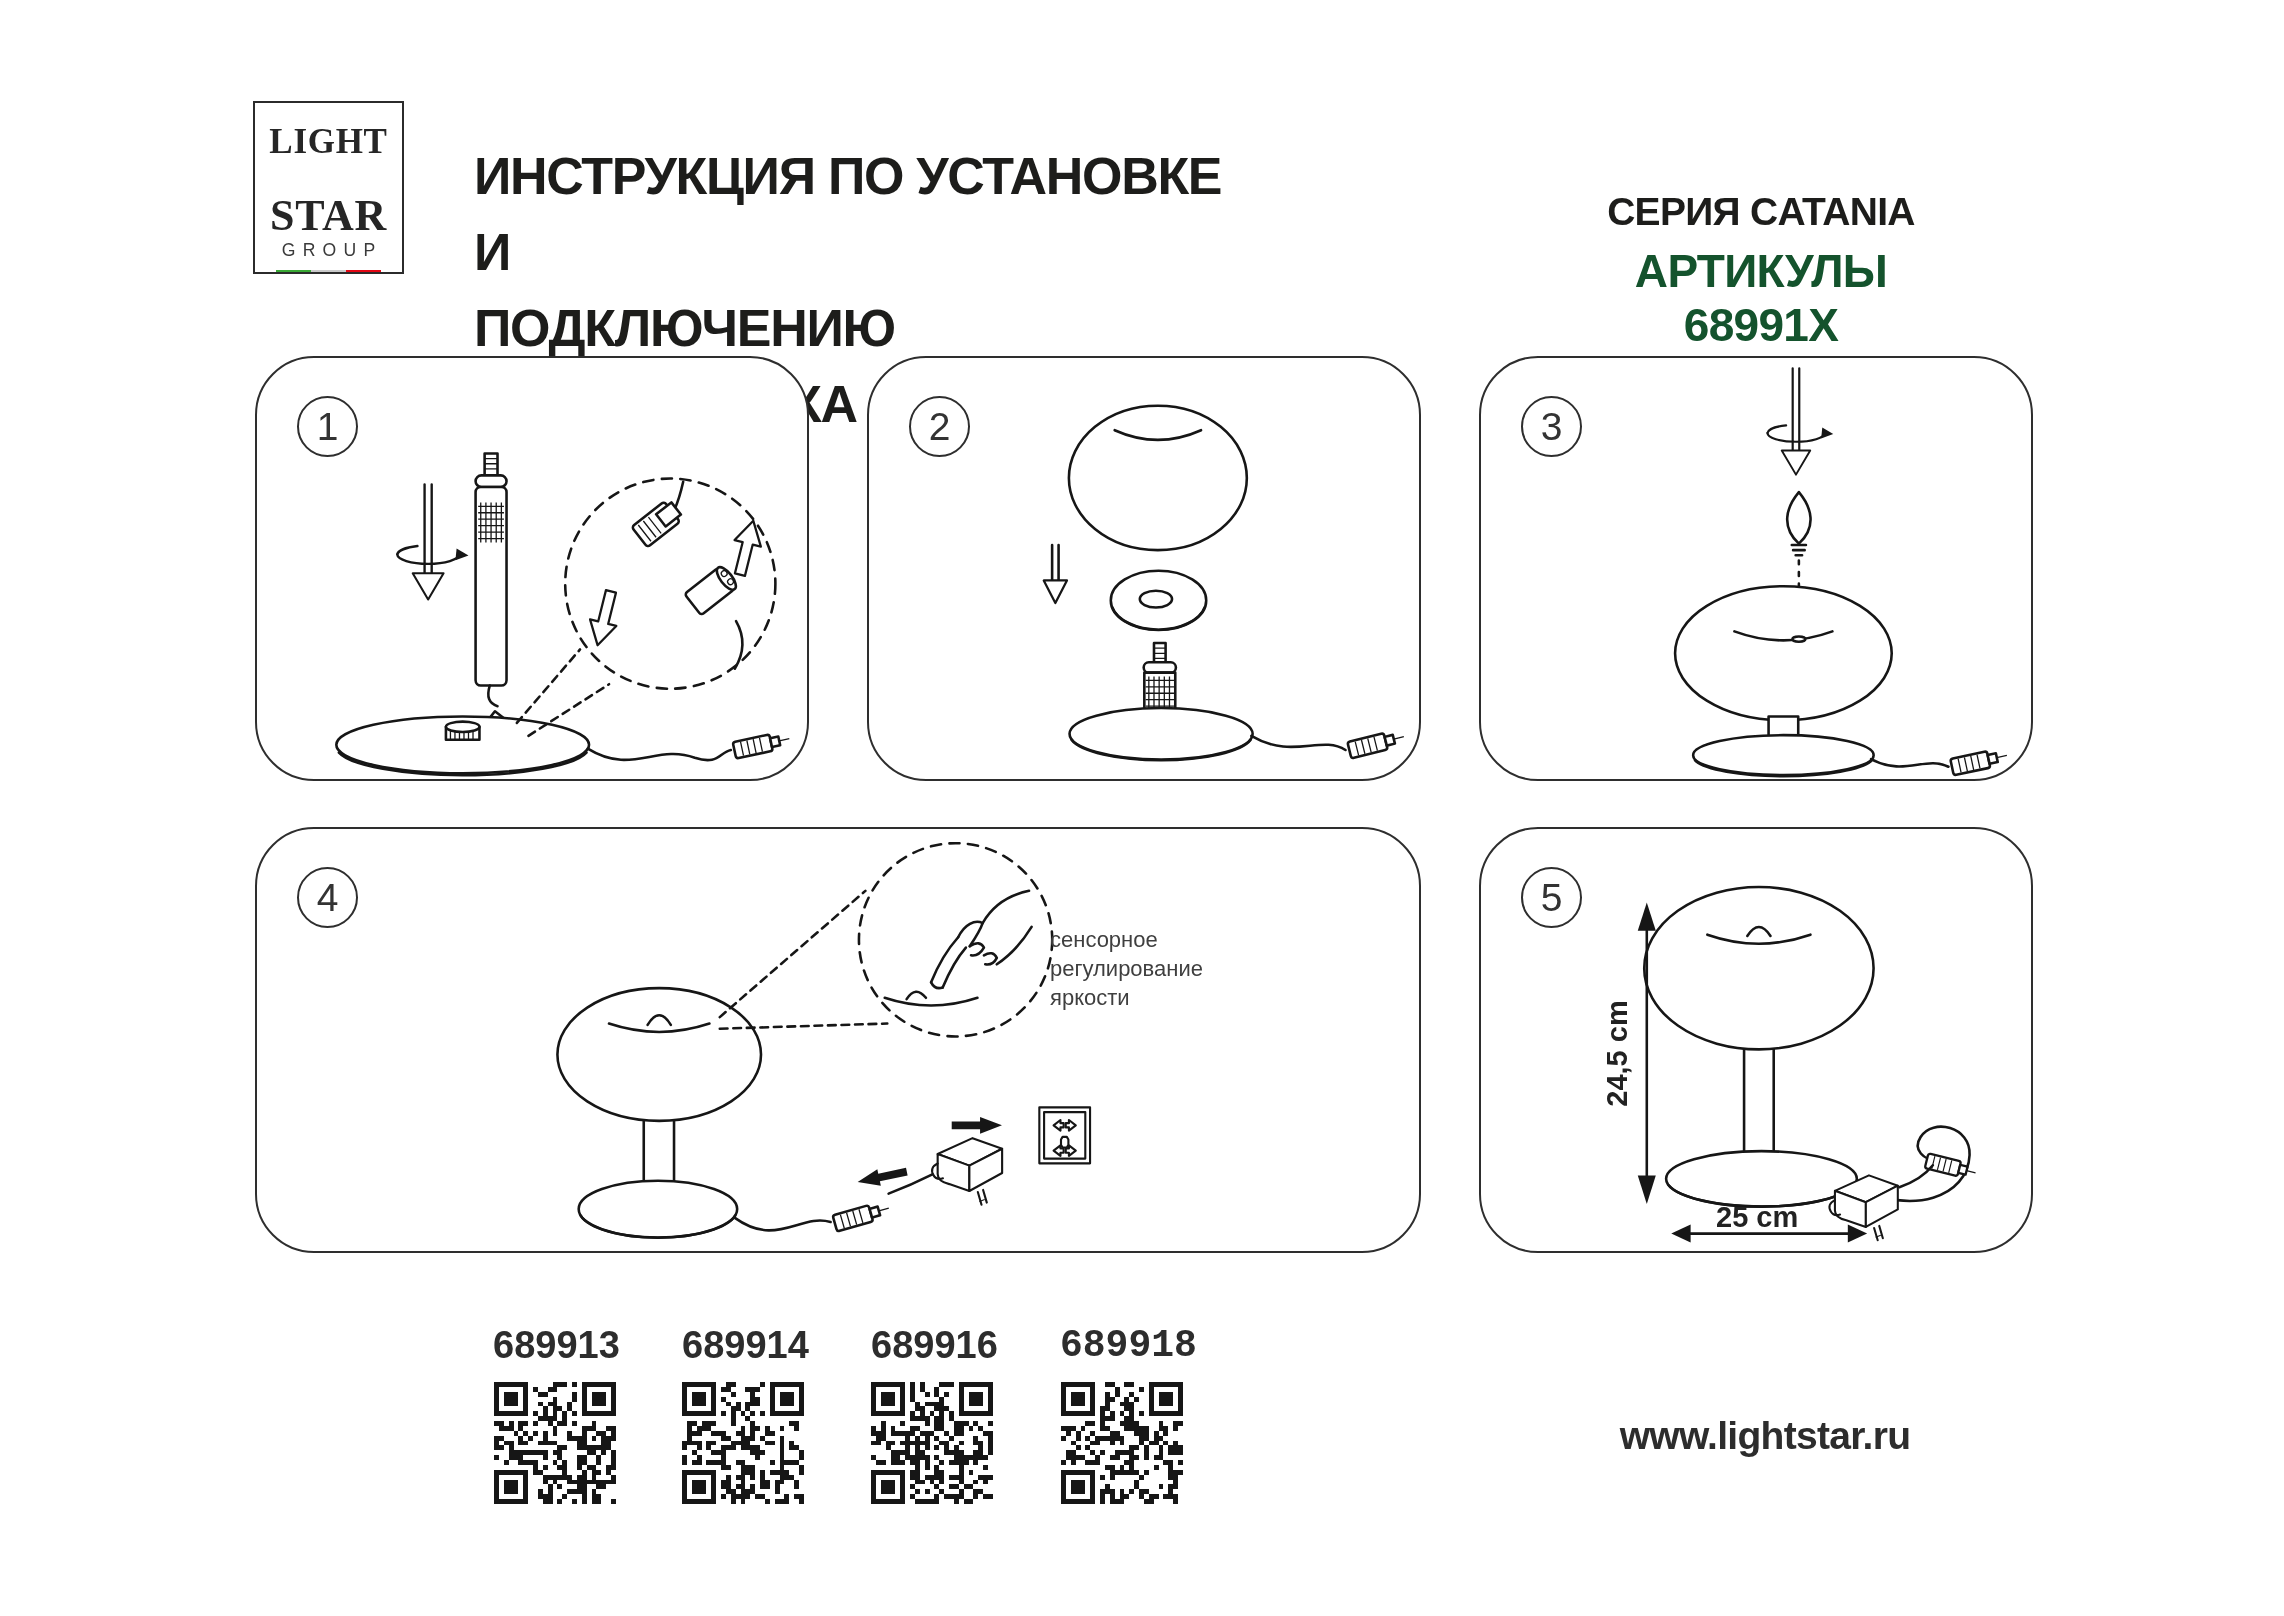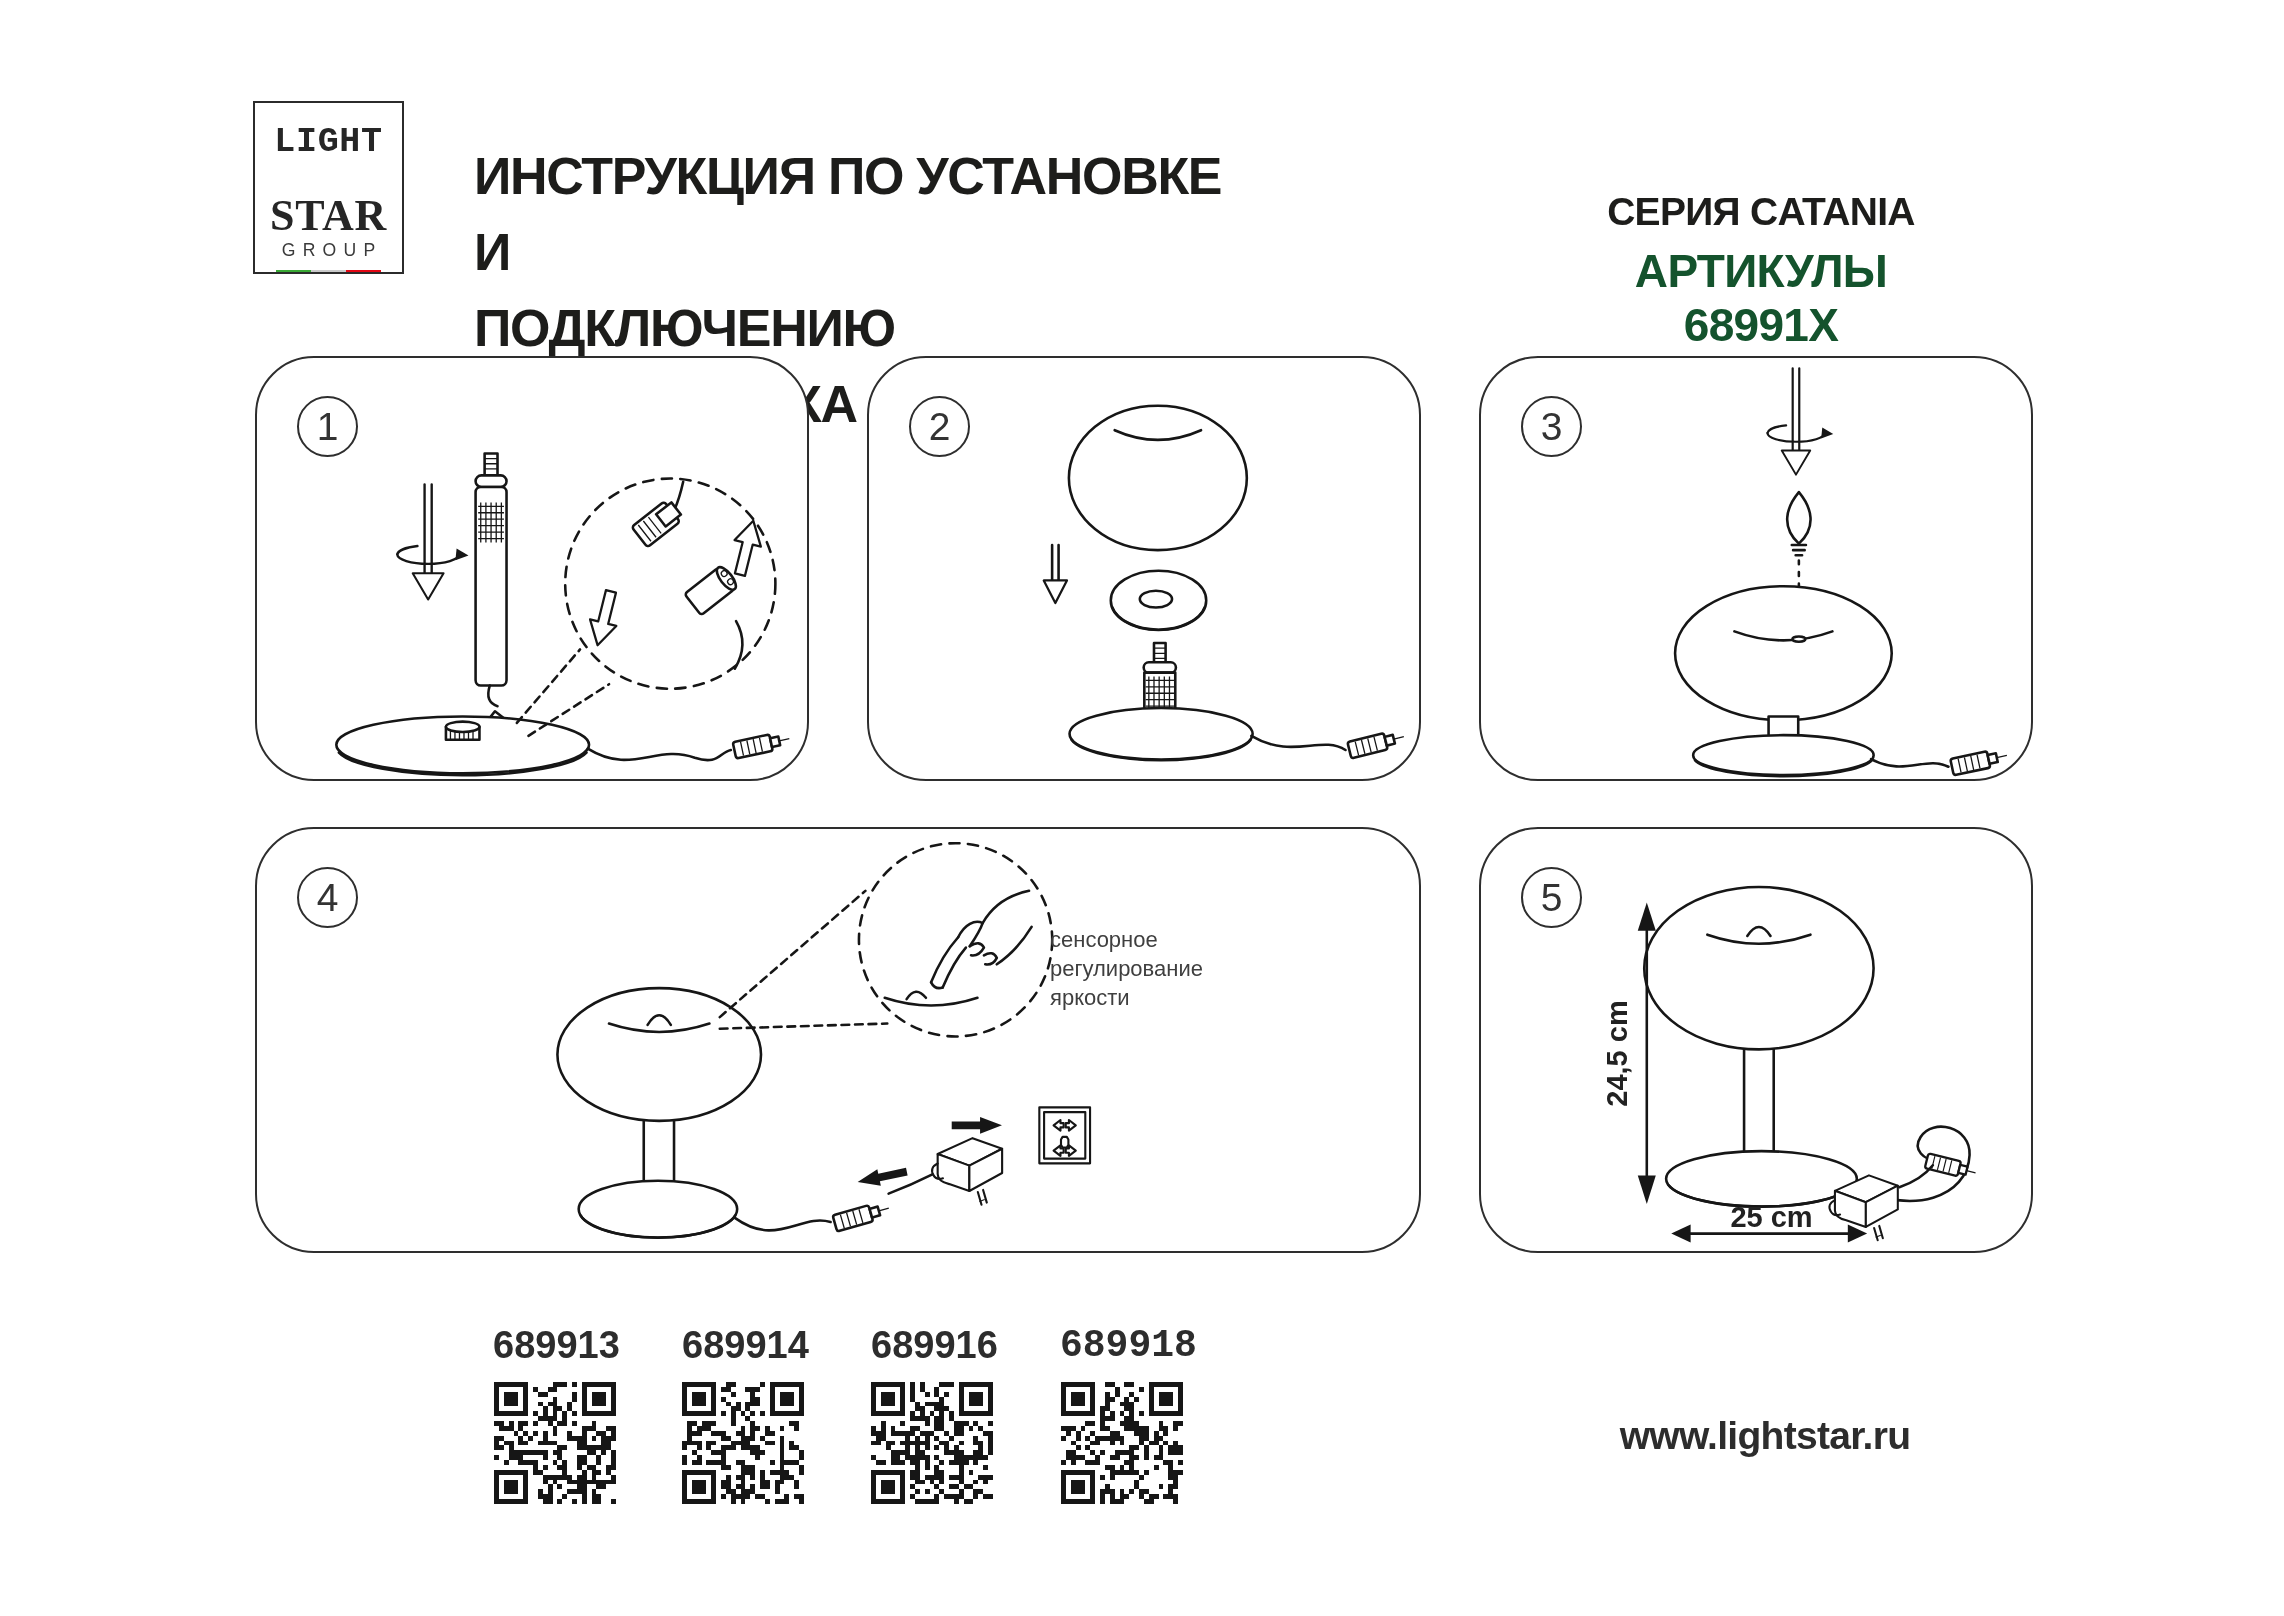--- a/index.html
+++ b/index.html
@@ -8,21 +8,21 @@
     font-family:"Liberation Sans",sans-serif;color:#1d1d1b;overflow:hidden;
   }
   .abs{position:absolute;}
 
   
   .logo-box{
     left:253px;top:101px;width:151px;height:173px;border:2px solid #2b2b2b;
     background:#fff;display:flex;flex-direction:column;align-items:center;justify-content:flex-start;
     box-sizing:border-box;padding-top:22px;
   }
-  .logo-light{font-family:Liberation Mono, monospace;font-weight:700;font-size:35px;line-height:34px;letter-spacing:0.7px;color:#262626;}
+  .logo-light{font-family:Liberation Serif, serif;font-weight:700;font-size:35px;line-height:34px;letter-spacing:0.7px;color:#262626;}
   .logo-star{font-family:"Liberation Serif",serif;font-weight:700;font-size:44px;line-height:40px;letter-spacing:0.7px;color:#262626;margin-top:37px;}
   .logo-group{font-size:17.6px;line-height:19.5px;letter-spacing:7.2px;color:#3a3a3a;margin-top:5.2px;margin-left:7.2px;}
   .flag{display:flex;width:105px;height:7.2px;margin-top:9px;}
   .flag div{flex:1;height:100%;}
   .flag .mid{border-top:0.7px solid #c9c9c9;border-bottom:0.7px solid #c9c9c9;box-sizing:border-box;}
 
   .page-title{
     left:474px;top:138px;width:781px;
     font-size:52px;line-height:76px;font-weight:700;letter-spacing:-1.3px;color:#1d1d1b;
   }
@@ -41,21 +41,21 @@
   .art{position:absolute;left:0;top:0;width:100%;height:100%;}
 
   .touch-note{
     left:1050px;top:925px;width:164px;font-size:22px;line-height:29px;color:#3f3f3f;
   }
   .dim-v{
     left:1559px;top:1038px;width:115px;height:31px;text-align:center;
     font-size:29px;font-weight:700;color:#222;transform:rotate(-90deg);
   }
   .dim-h{
-    left:1716px;top:1201px;width:111px;text-align:center;
+    left:1716px;top:1201px;width:111px;text-align:left;
     font-size:29px;font-weight:700;color:#222;
   }
 
   
   .article-block{top:1324px;width:124px;text-align:right;}
   .article-code{font-size:38px;font-weight:700;letter-spacing:0px;color:#2d2d2d;}
   .qr{position:absolute;top:1382px;width:122px;height:122px;}
   .qr svg{width:100%;height:100%;shape-rendering:crispEdges;}
   .website{left:1589px;top:1414px;width:352px;text-align:center;font-size:39px;font-weight:700;color:#2d2d2d;letter-spacing:-0.7px;}
 

